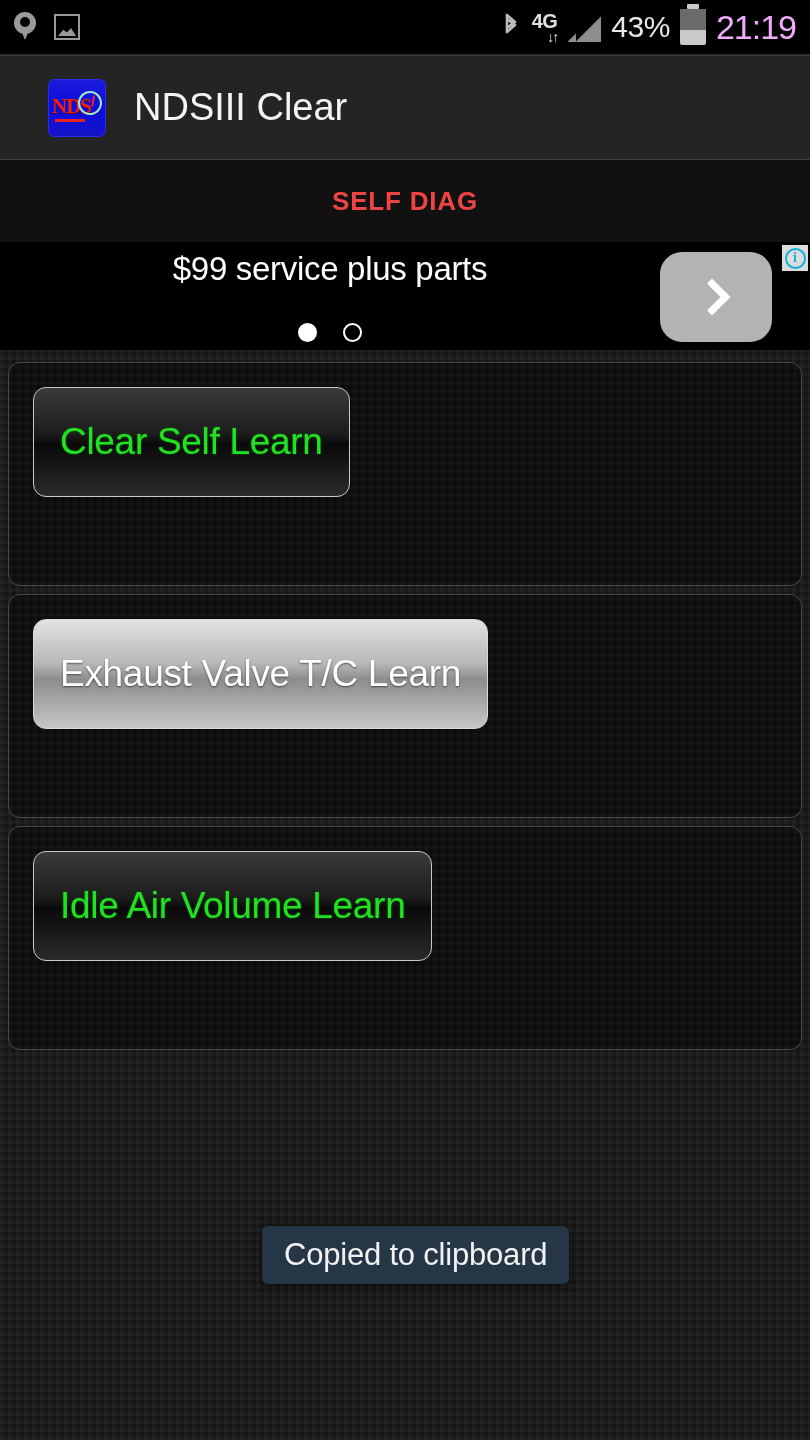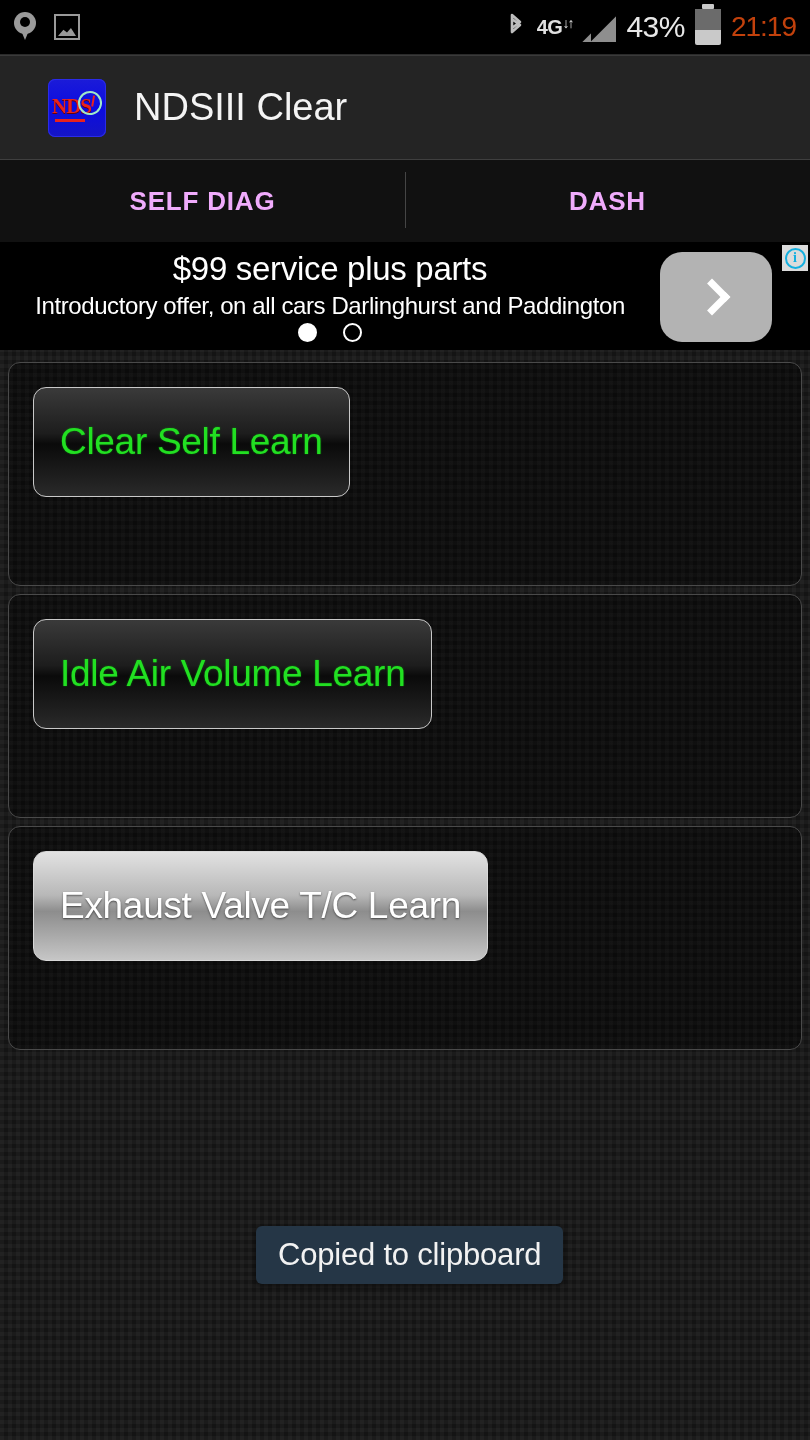--- a/index.html
+++ b/index.html
@@ -40,21 +40,21 @@
     width:26px;height:26px;border:2.5px solid #9a9a9a;background:#000;
     position:relative;overflow:hidden;
   }
   .icon-image:after{
     content:"";position:absolute;left:2px;bottom:2px;width:18px;height:9px;
     background:#9a9a9a;
     clip-path:polygon(0 100%, 30% 30%, 50% 60%, 72% 10%, 100% 100%);
   }
   .icon-bt{ width:22px;height:30px;position:relative;color:#bdbdbd;
     font-size:30px;line-height:30px; }
-  .sb-4g{ display:flex;flex-direction:row;align-items:flex-start;
+  .sb-4g{ display:flex;flex-direction:column;align-items:flex-end;
     line-height:1; color:#e0e0e0; }
   .sb-4g .lbl{ font-size:20px; font-weight:bold; letter-spacing:-0.5px; }
   .sb-4g .arw{ font-size:14px; margin-top:-1px; letter-spacing:-2px;}
   .icon-signal{ width:34px;height:30px;position:relative; }
   .icon-signal .big{
     position:absolute;right:0;bottom:0;width:26px;height:26px;
     background:#8e8e8e;clip-path:polygon(100% 0,100% 100%,0 100%);
   }
   .icon-signal .small{
     position:absolute;left:0;bottom:0;width:9px;height:9px;
@@ -65,21 +65,21 @@
     width:26px;height:36px;background:#c9c9c9;position:relative;
     border-radius:2px;
   }
   .icon-batt:before{
     content:"";position:absolute;left:7px;top:-5px;width:12px;height:5px;
     background:#c9c9c9;border-radius:1px;
   }
   .icon-batt .fill{
     position:absolute;left:0;top:0;width:100%;height:57%;background:#6b6b6b;
   }
-  .sb-time{ color:#c2410c; font-size:28px; letter-spacing:-1px; }
+  .sb-time{ color:#f0abfc; font-size:34px; letter-spacing:-1px; }
 
   
   .actionbar{
     height:105px;width:810px;background:#242424;
     display:flex;align-items:center;padding-left:48px;
     border-top:1px solid #3a3a3a;
     border-bottom:1px solid #3f3f3f;
   }
   .app-icon{
     width:58px;height:58px;border-radius:7px;
@@ -112,21 +112,21 @@
 
   
   .tabs{
     width:810px;height:82px;background:#111;display:flex;position:relative;
   }
   .tab{
     flex:1;display:flex;align-items:center;justify-content:center;
     position:relative;
   }
   .tab .lbl{
-    color:#f0abfc;font-size:26px;font-weight:bold;letter-spacing:0.8px;
+    color:#ef4444;font-size:26px;font-weight:bold;letter-spacing:0.8px;
   }
   .tab + .tab:before{
     content:"";position:absolute;left:0;top:12px;bottom:14px;width:1px;
     background:#454545;
   }
   .tab.active:after{
     content:"";position:absolute;left:0;right:0;bottom:0;height:8px;
     background:#33b5e5;
   }
   .tab:nth-child(2):after{ left:0; right:0; }
@@ -205,21 +205,21 @@
   .btn.light{
     background:linear-gradient(180deg,#e2e2e2 0%,#b8b8b8 40%,#8d8d8d 55%,#c6c6c6 100%);
     color:#ffffff;
     border:1px solid #d8d8d8;
     text-shadow:0 1px 2px rgba(0,0,0,0.55);
   }
 
   
   .toast{
     position:absolute;
-    left:256px; top:1226px;
+    left:262px; top:1226px;
     background:#253646;
     border-radius:6px;
     padding:11px 22px;
     color:#f2f2f2;
     font-size:31px;
     letter-spacing:-0.2px;
     box-shadow:0 2px 6px rgba(0,0,0,0.6);
     z-index:50;
   }
 </style>
@@ -261,52 +261,48 @@
     <span class="bar"></span>
     <span class="gauge"></span>
   </div>
   <div class="app-title">NDSIII Clear</div>
 </div>
 
 <div class="tabs">
   <div class="tab">
     <span class="lbl">SELF DIAG</span>
   </div>
-  <div class="tab">
-    <span class="lbl">DASH</span>
-  </div>
 </div>
 
 <div class="ad">
   <div class="ad-text">
     <div class="ad-head">$99 service plus parts</div>
-    <div class="ad-sub">Introductory offer, on all cars Darlinghurst and Paddington</div>
   </div>
   <div class="ad-dots">
     <span class="dot filled"></span>
     <span class="dot"></span>
   </div>
   <div class="ad-next">
     <span class="chev"></span>
   </div>
   <div class="ad-info">
     <span class="circ">i</span>
   </div>
 </div>
 
 <div class="main">
 
   <div class="card">
     <div class="btn dark">Clear Self Learn</div>
   </div>
 
   <div class="card">
+    <div class="btn light">Exhaust Valve T/C Learn</div>
+  </div>
+
+  <div class="card">
     <div class="btn dark">Idle Air Volume Learn</div>
   </div>
 
-  <div class="card">
-    <div class="btn light">Exhaust Valve T/C Learn</div>
-  </div>
-
 
 </div>
 
 <div class="toast">Copied to clipboard</div>
 
 </body></html>

